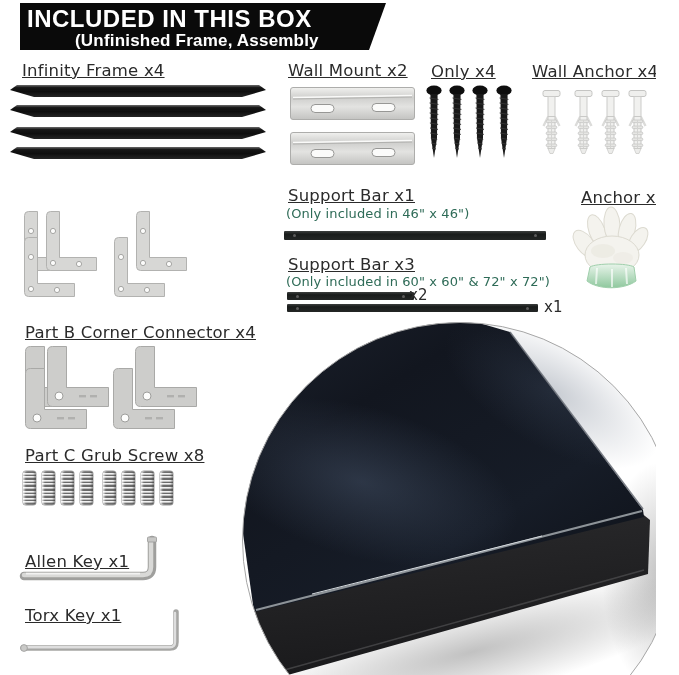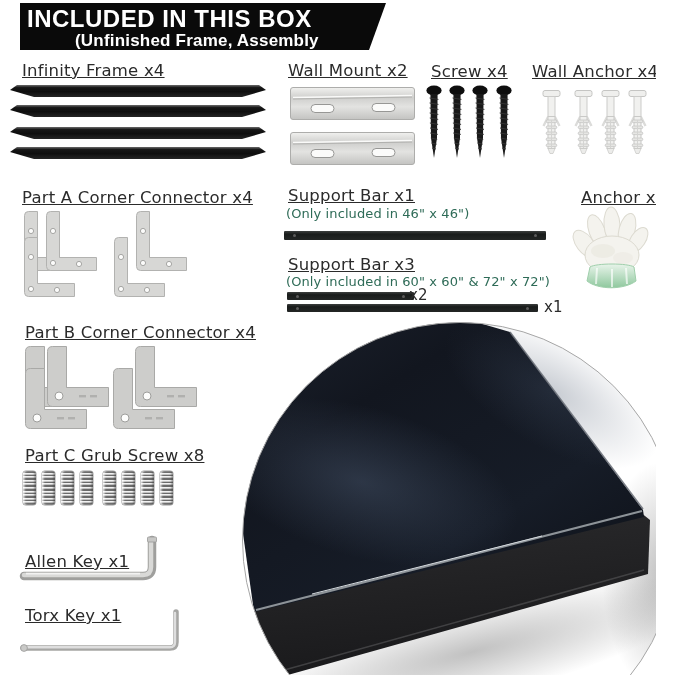--- a/index.html
+++ b/index.html
@@ -71,21 +71,21 @@
     <rect x="82" y="16.5" width="23" height="8" rx="4" fill="#fbfbfa" stroke="#979795"></rect>
   </svg>
   <svg class="abs" style="left:290px;top:132px" width="125" height="33" viewBox="0 0 125 33">
     <rect x=".5" y=".5" width="124" height="32" rx="2.5" fill="url(#plateG)" stroke="#adadab"></rect>
     <line x1="3" y1="10.5" x2="122" y2="8.5" stroke="#fafaf9" stroke-width="1.6"></line>
     <line x1="3" y1="12" x2="122" y2="10" stroke="#a8a8a6" stroke-width=".8"></line>
     <rect x="21" y="17.5" width="23" height="8" rx="4" fill="#fbfbfa" stroke="#979795"></rect>
     <rect x="82" y="16.5" width="23" height="8" rx="4" fill="#fbfbfa" stroke="#979795"></rect>
   </svg>
 
-  <div class="label" style="left:431px;top:62px">Screw x4</div>
+  <div class="label" style="left:431px;top:62px">Only x4</div>
   <svg class="abs" style="left:426px;top:85px" width="95" height="76" viewBox="0 0 95 76">
     <g id="screwShape">
       <ellipse cx="8" cy="5.5" rx="7.6" ry="5" fill="#0e0e0e"></ellipse>
       <path d="M4.4,9 L11.6,9 L11,53 L8,73 L5,53 Z" fill="#191919"></path>
       <g stroke="#343434" stroke-width="1">
         <line x1="3.6" y1="13" x2="12.4" y2="14.4"></line>
           <line x1="3.6" y1="18" x2="12.4" y2="19.4"></line>
         <line x1="3.6" y1="23" x2="12.4" y2="24.4"></line>
           <line x1="3.7" y1="28" x2="12.3" y2="29.4"></line>
         <line x1="3.8" y1="33" x2="12.2" y2="34.4"></line>
@@ -117,21 +117,20 @@
         <rect x="4.2" y="54" width="10.6" height="2.6" rx="1.2"></rect>
       </g>
       <path d="M6,58.5 L13,58.5 L11,63.5 L8,63.5 Z" fill="#ececea" stroke="#c5c5c3" stroke-width=".7"></path>
       <line x1="9.5" y1="30" x2="9.5" y2="58" stroke="#d4d4d2" stroke-width="1"></line>
     </g>
     <use href="#anchorShape" x="32"></use>
     <use href="#anchorShape" x="59"></use>
     <use href="#anchorShape" x="86"></use>
   </svg>
 
-  <div class="label" style="left:22px;top:188px">Part A Corner Connector x4</div>
   <svg class="abs" style="left:24px;top:211px" width="73" height="88" viewBox="0 0 73 88">
     <g id="bracketA" fill="#d7d7d5" stroke="#b2b2b0">
       <path d="M4.5,.5 L13.5,.5 L13.5,46.5 L50.5,46.5 L50.5,59.5 L4.5,59.5 Q.5,59.5 .5,55.5 L.5,4.5 Q.5,.5 4.5,.5 Z"></path>
       <circle cx="7" cy="20" r="2.6" fill="#fcfcfb" stroke="#a5a5a3"></circle>
       <circle cx="7" cy="52" r="2.6" fill="#fcfcfb" stroke="#a5a5a3"></circle>
       <circle cx="33" cy="53" r="2.6" fill="#fcfcfb" stroke="#a5a5a3"></circle>
     </g>
     <use href="#bracketA" x="22"></use>
     <use href="#bracketA" x="0" y="26"></use>
   </svg>

